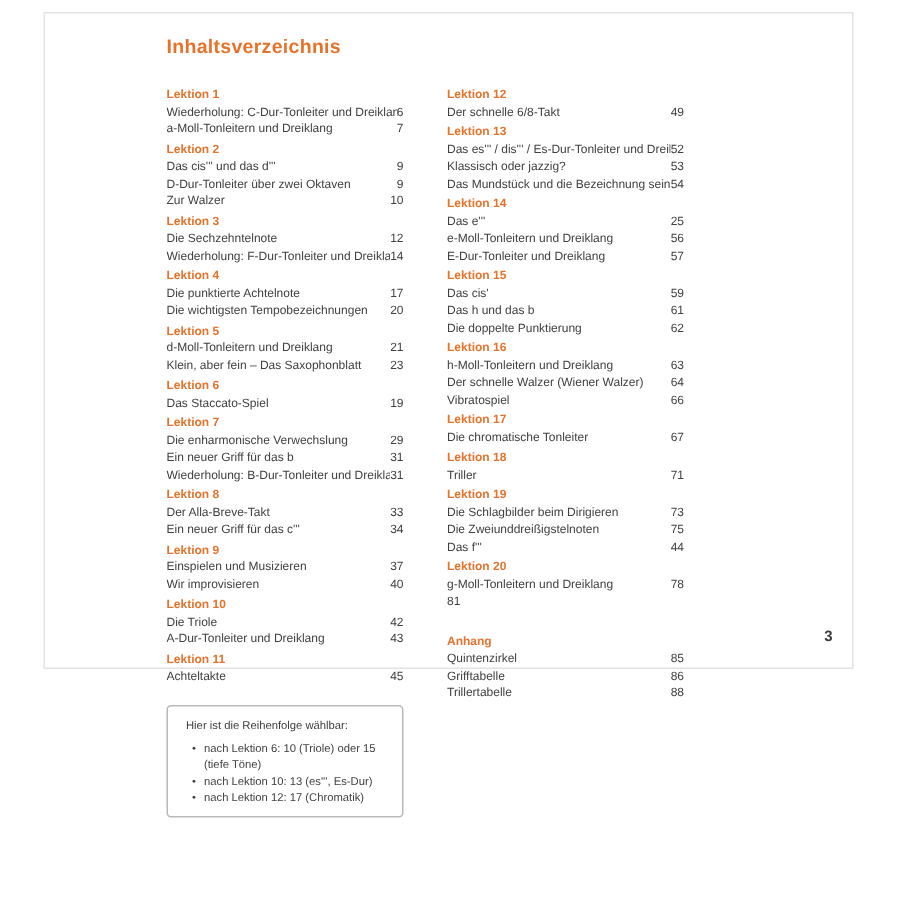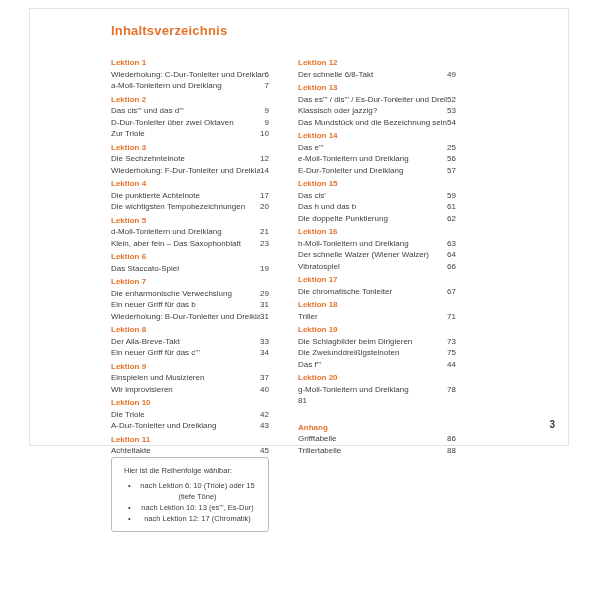--- a/index.html
+++ b/index.html
@@ -67,37 +67,37 @@
   .entry-title {
     white-space: nowrap;
     overflow: hidden;
     padding-right: 6px;
   }
   .entry-page {
     flex: 0 0 auto;
     text-align: right;
   }
   .note-box {
+    margin-top: 13px;
     width: 158px;
     box-sizing: border-box;
     border: 1px solid #b9b9b9;
     border-radius: 3px;
     padding: 8px 9px 7px 9px;
   }
   .note-intro {
     font-size: 7.5px;
     line-height: 10px;
     margin: 0 0 4px 3px;
     color: #404040;
   }
   .note-list {
     list-style: none;
     margin: 0;
     padding: 0 0 0 7px;
-    text-align: center;
   }
   .note-list li {
     font-size: 7.5px;
     line-height: 11px;
     color: #404040;
     position: relative;
     padding-left: 8px;
   }
   .note-list li::before {
     content: "•";
@@ -135,21 +135,21 @@
             <div class="sec-heading">Lektion 2</div>
             <div class="entry">
               <span class="entry-title">Das cis''' und das d'''</span>
               <span class="entry-page">9</span>
             </div>
             <div class="entry">
               <span class="entry-title">D-Dur-Tonleiter über zwei Oktaven</span>
               <span class="entry-page">9</span>
             </div>
             <div class="entry">
-              <span class="entry-title">Zur Triole</span>
+              <span class="entry-title">Zur Walzer</span>
               <span class="entry-page">10</span>
             </div>
             <div class="sec-heading">Lektion 3</div>
             <div class="entry">
               <span class="entry-title">Die Sechzehntelnote</span>
               <span class="entry-page">12</span>
             </div>
             <div class="entry">
               <span class="entry-title">Wiederholung: F-Dur-Tonleiter und Dreiklang</span>
               <span class="entry-page">14</span>
@@ -317,20 +317,24 @@
             <div class="sec-heading">Lektion 20</div>
             <div class="entry">
               <span class="entry-title">g-Moll-Tonleitern und Dreiklang</span>
               <span class="entry-page">78</span>
             </div>
             <div class="entry">
               <span class="entry-page">81</span>
             </div>
             <div class="sec-heading gap-large">Anhang</div>
             <div class="entry">
+              <span class="entry-title">Quintenzirkel</span>
+              <span class="entry-page">85</span>
+            </div>
+            <div class="entry">
               <span class="entry-title">Grifftabelle</span>
               <span class="entry-page">86</span>
             </div>
             <div class="entry">
               <span class="entry-title">Trillertabelle</span>
               <span class="entry-page">88</span>
             </div>
           </div>
       </div>
     </div>

